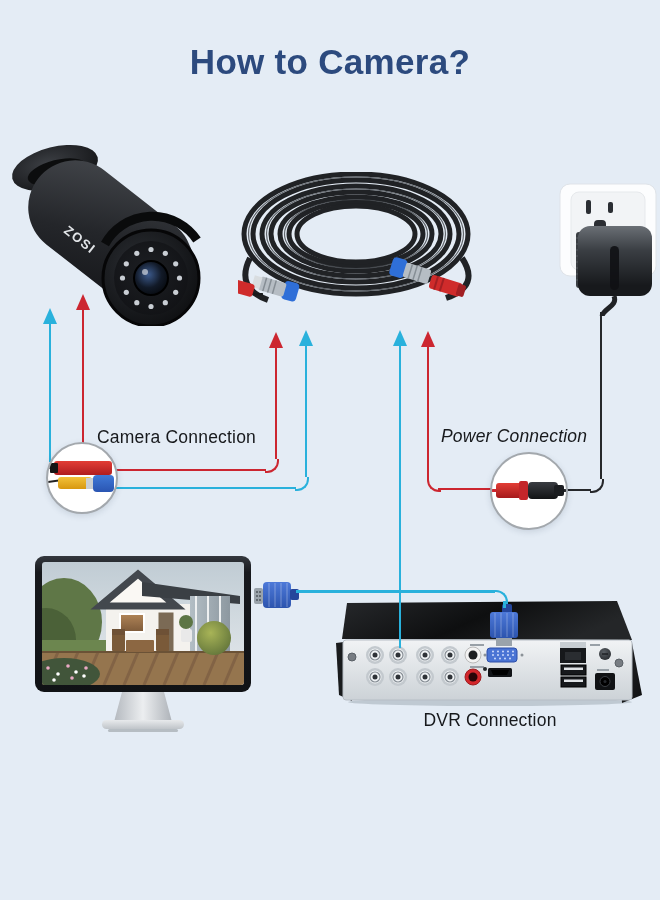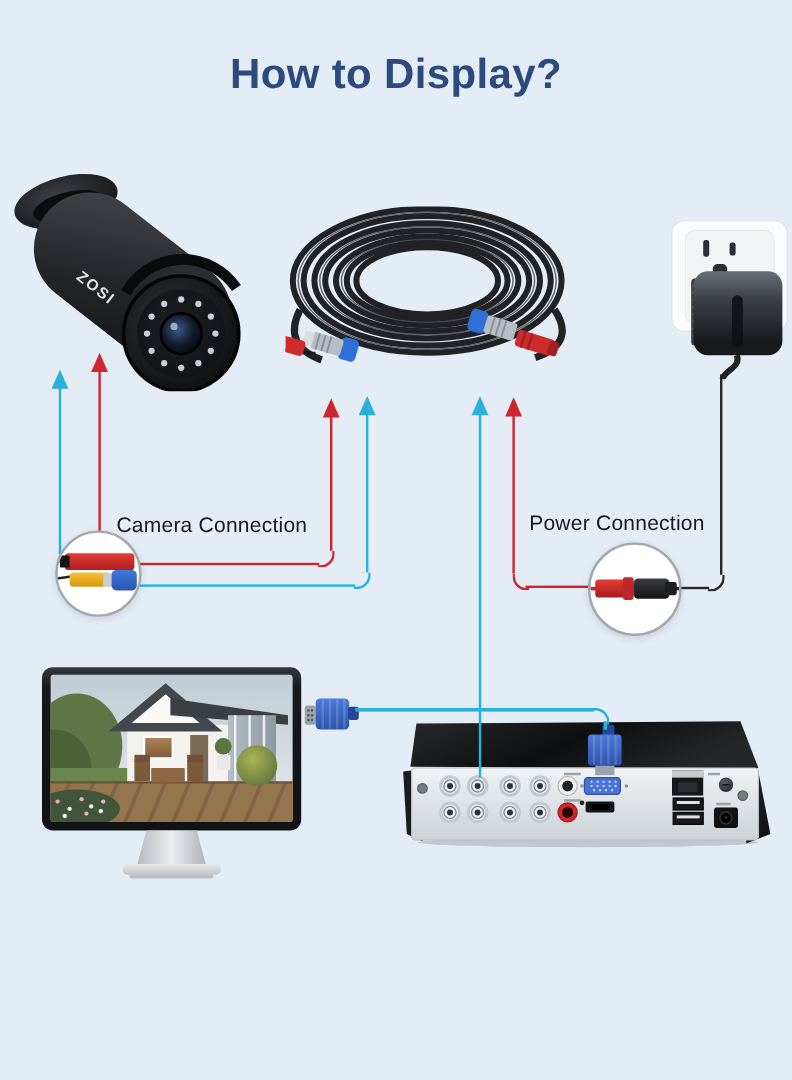--- a/index.html
+++ b/index.html
@@ -41,21 +41,21 @@
     position:absolute;border-radius:50%;background:#fff;border:2px solid #a3a8ad;
     box-shadow:0 2px 6px rgba(40,60,90,.15);overflow:hidden;z-index:2;
   }
   .dev{z-index:2;}
 </style>
 </head>
 <body>
 
 <div id="stage">
 
-  <div class="a title">How to Display?</div>
+  <div class="a title">How to Camera?</div>
 
   <div class="tip cyan a" style="left:43px;top:308px;"></div>
   <div class="vline cyan" style="left:48.75px;top:322px;height:140px;"></div>
   <div class="tip red a" style="left:76px;top:294px;"></div>
   <div class="vline red" style="left:81.75px;top:308px;height:140px;"></div>
 
   <div class="tip red a" style="left:269px;top:332px;"></div>
   <div class="vline red" style="left:274.5px;top:346px;height:113px;"></div>
   <div class="corner c-br red" style="left:265px;top:459px;"></div>
   <div class="hline red" style="left:106px;top:468.5px;width:160px;"></div>
@@ -217,21 +217,22 @@
   <div class="inset" style="left:490px;top:452px;width:74px;height:74px;">
     <div class="a" style="left:0;top:35px;width:12px;height:2.5px;background:#cc2630;"></div>
     <div class="a" style="left:60px;top:35px;width:14px;height:2.5px;background:#26282b;"></div>
     <div class="a" style="left:4px;top:29px;width:32px;height:15px;border-radius:3px;background:linear-gradient(180deg,#e23d35,#a61a1c);"></div>
     <div class="a" style="left:27px;top:27px;width:9px;height:19px;border-radius:2px;background:#c3262a;"></div>
     <div class="a" style="left:36px;top:28px;width:30px;height:17px;border-radius:4px;background:linear-gradient(180deg,#3a3d42,#121315);"></div>
     <div class="a" style="left:62px;top:31px;width:10px;height:11px;border-radius:2px;background:#1b1d20;"></div>
   </div>
 
   <div class="a lbl" style="left:97px;top:427px;">Camera Connection</div>
-  <div class="a lbl" style="left:441px;top:426px;">Power Connection</div>
+  <div class="a lbl" style="left:441px;top:426px;font-style:italic;">Power Connection</div>
+  <div class="a lbl" style="left:400px;top:710px;width:180px;text-align:center;">DVR Connection</div>
 
   <svg class="a dev" style="left:30px;top:552px;" width="226" height="182" viewBox="0 0 226 182">
     <defs>
       <linearGradient id="gbez" x1="0" y1="0" x2="0" y2="1">
         <stop offset="0" stop-color="#34383e"></stop>
           <stop offset=".12" stop-color="#17191d"></stop>
           <stop offset="1" stop-color="#101215"></stop>
       </linearGradient>
       <linearGradient id="gsky" x1="0" y1="0" x2="0" y2="1">
         <stop offset="0" stop-color="#c0ccd4"></stop>

